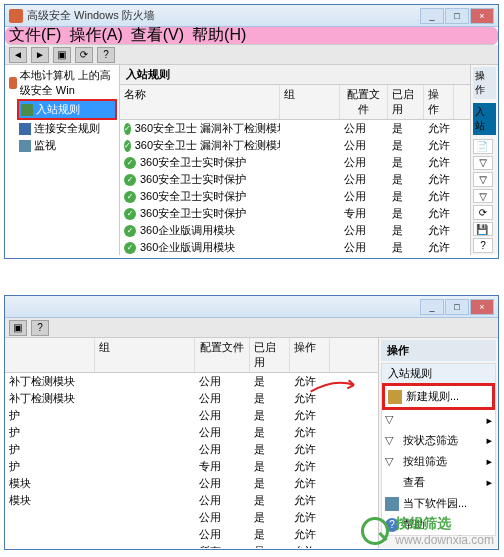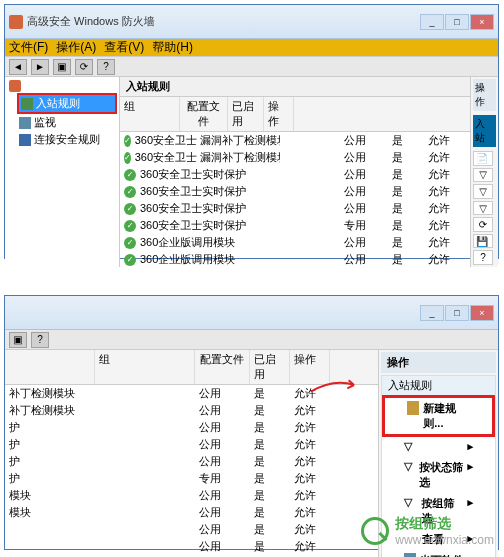--- a/index.html
+++ b/index.html
@@ -1,24 +1,24 @@
 <!DOCTYPE html>
 <html><head>
 <meta charset="utf-8">
 <style>
 * { box-sizing: border-box; margin: 0; padding: 0; }
 body { font-family: "Microsoft YaHei", "SimSun", sans-serif; font-size: 11px; background: #fff; width: 504px; height: 557px; position: relative; }
 .window { border: 1px solid #4a79b5; background: #fff; position: absolute; }
-.titlebar { background: linear-gradient(#e8f0f8, #d4e4f4); height: 34px; display: flex; align-items: center; padding: 0 4px; border-bottom: 1px solid #a8c4e0; }
+.titlebar { background: linear-gradient(#e8f0f8, #d4e4f4); height: 22px; display: flex; align-items: center; padding: 0 4px; border-bottom: 1px solid #a8c4e0; }
 .titlebar .icon { width: 14px; height: 14px; background: #d4643c; border-radius: 2px; margin-right: 4px; }
 .titlebar .title { font-size: 11px; color: #333; flex: 1; }
 .win-controls { display: flex; gap: 1px; }
 .win-btn { width: 24px; height: 16px; background: #d4e4f4; border: 1px solid #a8c4e0; font-size: 9px; display: flex; align-items: center; justify-content: center; cursor: pointer; }
 .win-btn.close { background: #d46868; color: #fff; }
-.menubar { background: #eab308; height: 18px; display: flex; align-items: center; padding: 0 4px; border-bottom: 1px solid #ccc; font-size: 12px; gap: 8px; }
+.menubar { background: #f9a8d4; height: 18px; display: flex; align-items: center; padding: 0 4px; border-bottom: 1px solid #ccc; font-size: 16px; gap: 8px; border-radius: 6px; }
 .menubar span { cursor: pointer; }
 .toolbar { background: #e8e8e8; height: 20px; display: flex; align-items: center; padding: 0 4px; border-bottom: 1px solid #ccc; gap: 4px; }
 .tool-btn { width: 18px; height: 16px; background: #d0d0d0; border: 1px solid #a0a0a0; cursor: pointer; display: flex; align-items: center; justify-content: center; font-size: 10px; }
 .main-area { display: flex; height: 190px; }
 .sidebar { width: 115px; background: #fff; border-right: 1px solid #ccc; padding: 2px; font-size: 11px; }
 .tree-item { display: flex; align-items: center; padding: 1px 2px; cursor: pointer; }
 .tree-item.selected { background: #3399ff; color: #fff; }
 .tree-item .ticon { width: 12px; height: 12px; margin-right: 3px; display: inline-block; }
 .ticon.shield { background: #d4643c; border-radius: 2px; }
 .ticon.rule-in { background: #4a8c4a; }
@@ -49,21 +49,21 @@
 .ap-btn { width: 20px; height: 16px; background: #fff; border: 1px solid #ccc; cursor: pointer; font-size: 10px; display: flex; align-items: center; justify-content: center; }
 
 
 .window2 { top: 295px; left: 4px; width: 495px; height: 255px; }
 .main-area2 { display: flex; height: 210px; }
 .content2 { flex: 1; display: flex; flex-direction: column; }
 .actions-panel2 { width: 120px; background: #f4f4f4; border-left: 1px solid #ccc; padding: 2px; font-size: 11px; }
 .actions-panel2 .ap-header { background: #e0e8f0; padding: 3px 6px; font-weight: bold; margin-bottom: 2px; display: flex; justify-content: space-between; }
 .ap2-section { background: #fff; border: 1px solid #ddd; margin-bottom: 2px; }
 .ap2-title { background: #e8f0f8; padding: 2px 6px; font-size: 11px; }
-.ap2-item { display: flex; padding: 3px 22px; cursor: pointer; gap: 4px; font-weight: bold; }
+.ap2-item { display: flex; align-items: center; padding: 3px 3px; cursor: pointer; gap: 4px; }
 .ap2-item.hl { border: 3px solid #e02020; }
 .ap2-icon { width: 14px; height: 14px; display: inline-block; }
 .ap2-icon.new { background: #c49a3c; }
 .ap2-icon.filter { background: transparent; }
 .ap2-icon.filter::before { content: "▽"; color: #333; }
 .ap2-icon.view { background: transparent; }
 .ap2-icon.refresh { background: #4aaa4a; border-radius: 50%; }
 .ap2-icon.export { background: #5a8ca8; }
 .ap2-icon.help { background: #4a7cc4; border-radius: 50%; color: #fff; font-size: 10px; display: inline-flex; align-items: center; justify-content: center; }
 .arrow-body { position: absolute; right: 140px; top: 375px; width: 60px; height: 20px; pointer-events: none; }
@@ -104,39 +104,41 @@
     <div class="tool-btn">◄</div>
     <div class="tool-btn">►</div>
     <div class="tool-btn">▣</div>
     <div class="tool-btn">⟳</div>
     <div class="tool-btn">?</div>
   </div>
   <div class="main-area">
     <div class="sidebar">
       <div class="tree-item">
           <span class="ticon shield"></span>
+          <span>本地计算机 上的高级安全 Win</span>
         </div>
       <div class="tree-item hl selected" style="margin-left:10px">
           <span class="ticon rule-in"></span>
           <span>入站规则</span>
         </div>
       <div class="tree-item" style="margin-left:10px">
+          <span class="ticon conn"></span>
+          <span>连接安全规则</span>
+        </div>
+      <div class="tree-item" style="margin-left:10px">
           <span class="ticon mon"></span>
           <span>监视</span>
-        </div>
-      <div class="tree-item" style="margin-left:10px">
-          <span class="ticon conn"></span>
-          <span>连接安全规则</span>
         </div>
     </div>
     <div class="content">
       <div class="content-header">
           <span>入站规则</span>
         </div>
       <div class="table-header">
+        <div class="th name">名称</div>
         <div class="th group">组</div>
         <div class="th profile">配置文件</div>
         <div class="th enabled">已启用</div>
         <div class="th action">操作</div>
       </div>
       <div class="table-body" id="tbody1">
           <div class="row">
             <div class="cell name">
               <span class="check">✓</span>
               <span>360安全卫士 漏洞补丁检测模块</span>

